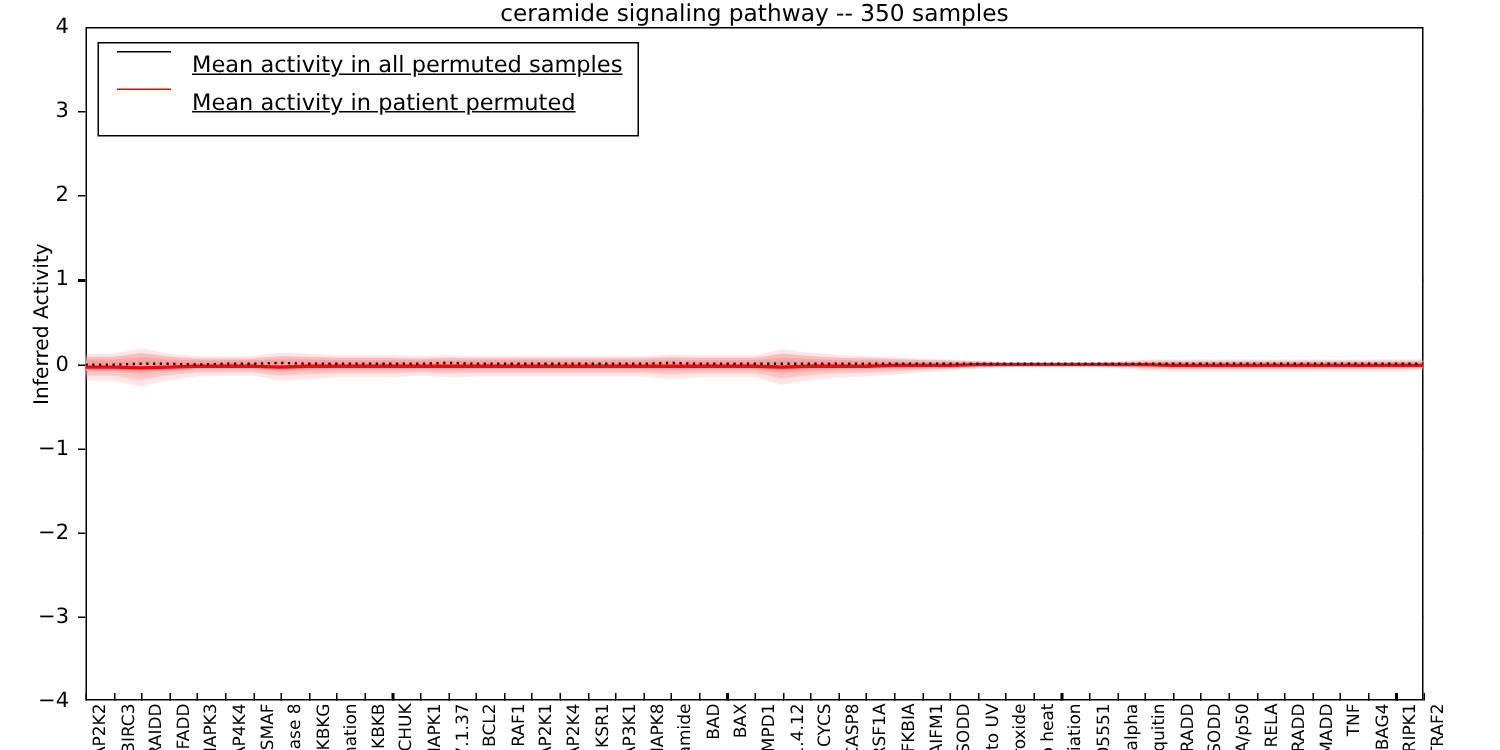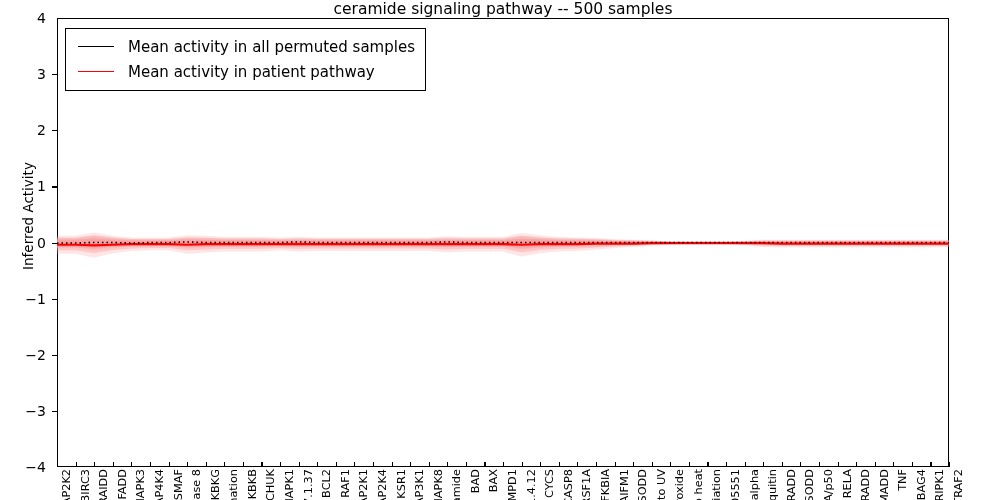--- a/index.html
+++ b/index.html
@@ -89,42 +89,42 @@
   .legend-box{
     position:absolute;
     left:65px;top:28px;
     border:1.4px solid #000;
     background:#fff;
     padding:5px 10px 6px 8px;
     box-sizing:border-box;
   }
   .legend-row{
     display:flex;
-    align-items:center;
     height:25px;
+    text-decoration:underline;
   }
   .legend-swatch{
     width:36px;height:0;
     border-top-width:1.6px;
     border-top-style:solid;
     margin-right:14px;
     margin-left:4px;
   }
   .legend-text{
     font-size:15px;
     color:#000;
     white-space:nowrap;
   }
 </style>
 </head>
 <body>
 
 <div id="figure">
 
-  <div class="chart-title">ceramide signaling pathway -- 500 samples</div>
+  <div class="chart-title">ceramide signaling pathway -- 350 samples</div>
 
   <div class="ylabel">Inferred Activity</div>
 
   <div id="ytick-layer">
       <div class="ytick-label" style="top: 467px;">−4</div>
       <div class="ytick-label" style="top: 410.875px;">−3</div>
       <div class="ytick-mark" style="top: 410.875px;"></div>
       <div class="ytick-mark inner" style="top: 410.875px;"></div>
       <div class="ytick-label" style="top: 354.75px;">−2</div>
       <div class="ytick-mark" style="top: 354.75px;"></div>
@@ -369,17 +369,17 @@
     </div>
 
 
   <div class="legend-box">
     <div class="legend-row">
       <span class="legend-swatch" id="sw0" style="border-top-color: rgb(0, 0, 0);"></span>
       <span class="legend-text">Mean activity in all permuted samples</span>
     </div>
     <div class="legend-row">
       <span class="legend-swatch" id="sw1" style="border-top-color: rgb(255, 0, 0);"></span>
-      <span class="legend-text">Mean activity in patient pathway</span>
+      <span class="legend-text">Mean activity in patient permuted</span>
     </div>
   </div>
 
 </div>
 
 </body></html>

